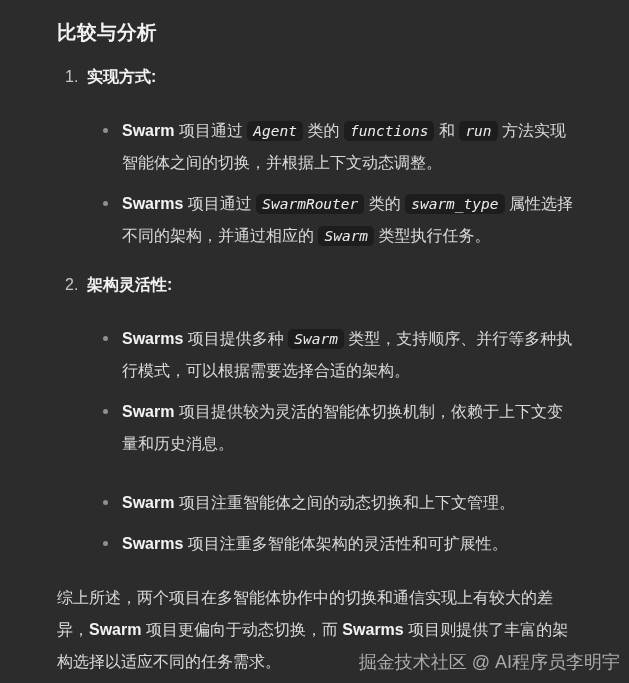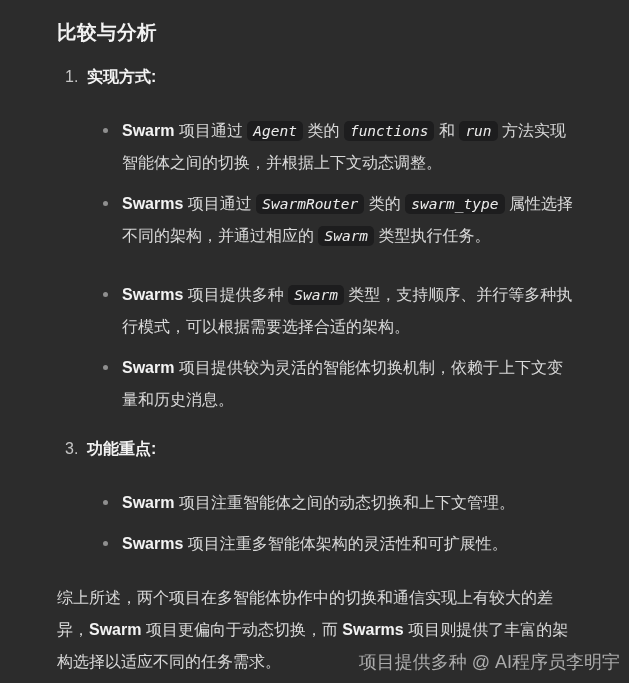--- a/index.html
+++ b/index.html
@@ -102,35 +102,35 @@
       <div class="section-header">
         <span class="num">1.</span><span class="heading">实现方式:</span>
       </div>
       <ul class="bullets">
         <li class="bullet"><strong>Swarm</strong><span> 项目通过 </span><code class="inline-code">Agent</code><span> 类的 </span><code class="inline-code">functions</code><span> 和 </span><code class="inline-code">run</code><span> 方法实现智能体之间的切换，并根据上下文动态调整。</span></li>
         <li class="bullet"><strong>Swarms</strong><span> 项目通过 </span><code class="inline-code">SwarmRouter</code><span> 类的 </span><code class="inline-code">swarm_type</code><span> 属性选择不同的架构，并通过相应的 </span><code class="inline-code">Swarm</code><span> 类型执行任务。</span></li>
       </ul>
     </section>
 
     <section class="section">
+      <div class="section-header">
+        <span class="num">2.</span><span class="heading">架构灵活性:</span>
+      </div>
       <ul class="bullets">
         <li class="bullet"><strong>Swarms</strong><span> 项目提供多种 </span><code class="inline-code">Swarm</code><span> 类型，支持顺序、并行等多种执行模式，可以根据需要选择合适的架构。</span></li>
         <li class="bullet"><strong>Swarm</strong><span> 项目提供较为灵活的智能体切换机制，依赖于上下文变量和历史消息。</span></li>
       </ul>
     </section>
 
     <section class="section">
-      <div class="section-header">
-        <span class="num">3.</span><span class="heading">功能重点:</span>
-      </div>
       <ul class="bullets">
         <li class="bullet"><strong>Swarm</strong><span> 项目注重智能体之间的动态切换和上下文管理。</span></li>
         <li class="bullet"><strong>Swarms</strong><span> 项目注重多智能体架构的灵活性和可扩展性。</span></li>
       </ul>
     </section>
 
   </div>
 
   <p class="conclusion"><span>综上所述，两个项目在多智能体协作中的切换和通信实现上有较大的差异，</span><strong>Swarm</strong><span> 项目更偏向于动态切换，而 </span><strong>Swarms</strong><span> 项目则提供了丰富的架构选择以适应不同的任务需求。</span></p>
 
-  <div class="watermark">项目提供多种 @ AI程序员李明宇</div>
+  <div class="watermark">掘金技术社区 @ AI程序员李明宇</div>
 
 </div>
 
 </body></html>

